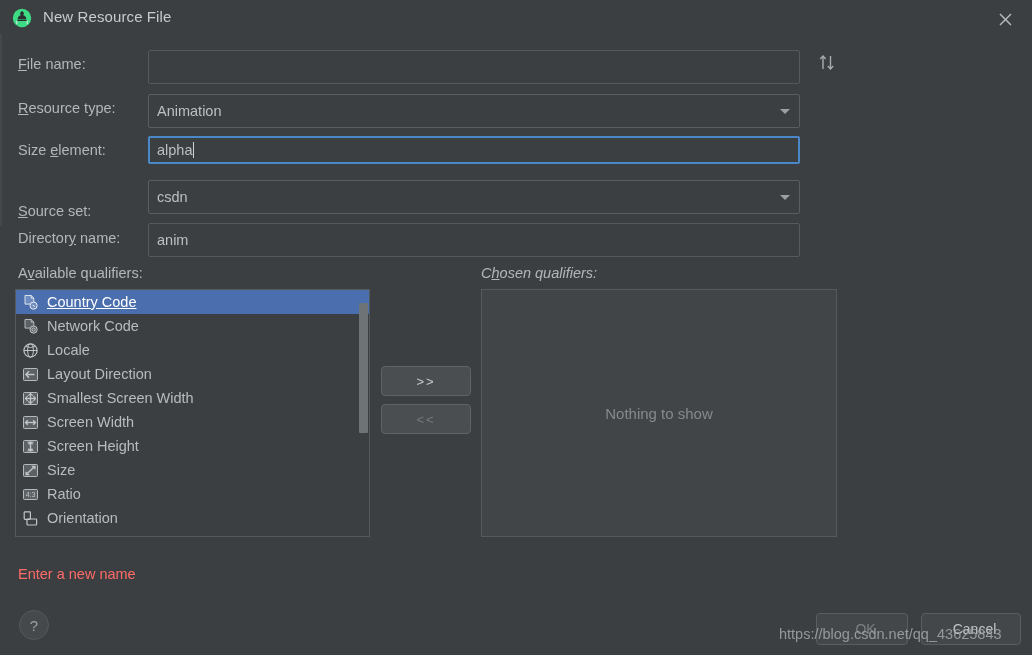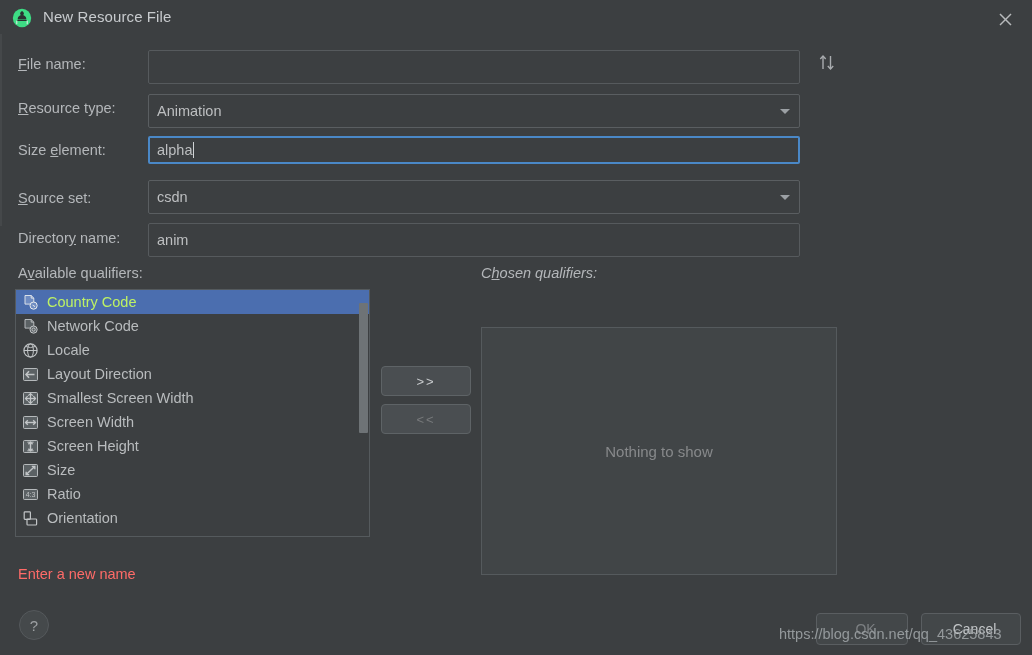--- a/index.html
+++ b/index.html
@@ -105,21 +105,22 @@
     height: 24px;
     display: flex;
     align-items: center;
     padding-left: 6px;
     font-size: 14.5px;
     color: #B9BCBE;
     cursor: pointer;
   }
   .qitem.selected {
     background: #4B6EAF;
-    color: #bef264;
+    color: #ffffff;
+    text-decoration: underline;
   }
   .qicon {
     width: 17px; height: 17px;
     margin-right: 8px;
     flex: 0 0 17px;
     display: flex; align-items: center; justify-content: center;
   }
   #avail-scrollbar {
     position: absolute;
     right: 1px; top: 1px;
@@ -136,21 +137,20 @@
   }
   #chosen-pane {
     position: absolute;
     left: 481px; top: 289px;
     width: 356px; height: 248px;
     background: #414547;
     border: 1px solid #555A5D;
     display: flex;
     align-items: center;
     justify-content: center;
-    margin-top: 38px;
   }
   #nothing-to-show {
     font-size: 15px;
     color: #87898B;
   }
   .xfer-btn {
     position: absolute;
     left: 381px;
     width: 90px; height: 30px;
     background: #4A4E51;
@@ -267,21 +267,21 @@
   </div>
 
   <div class="row-label" style="left:18px; top:142px;">
     <span>Size </span><span class="mn">e</span><span>lement:</span>
   </div>
   <div class="field focused" style="top:136px;align-items:center;">
     <span>alpha</span>
       <span class="cursor-bar"></span>
   </div>
 
-  <div class="row-label" style="left:18px; top:190px;">
+  <div class="row-label" style="left:18px; top:203px;">
     <span class="mn">S</span><span>ource set:</span>
   </div>
   <div class="field combo" style="top:180px;">
     <span>csdn</span>
     <span class="caret"></span>
   </div>
 
   <div class="row-label" style="left:18px; top:230px;">
     <span>Director</span><span class="mn">y</span><span> name:</span>
   </div>

